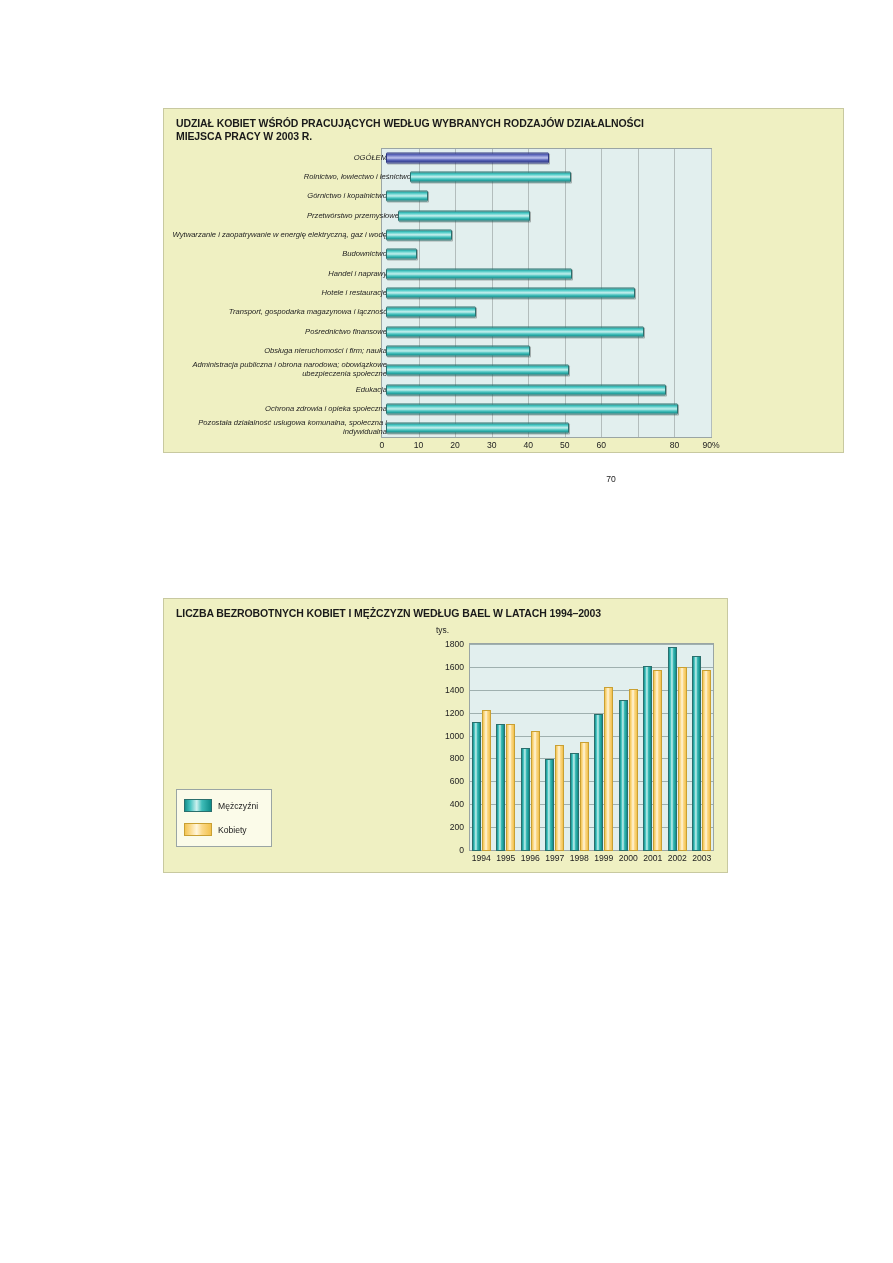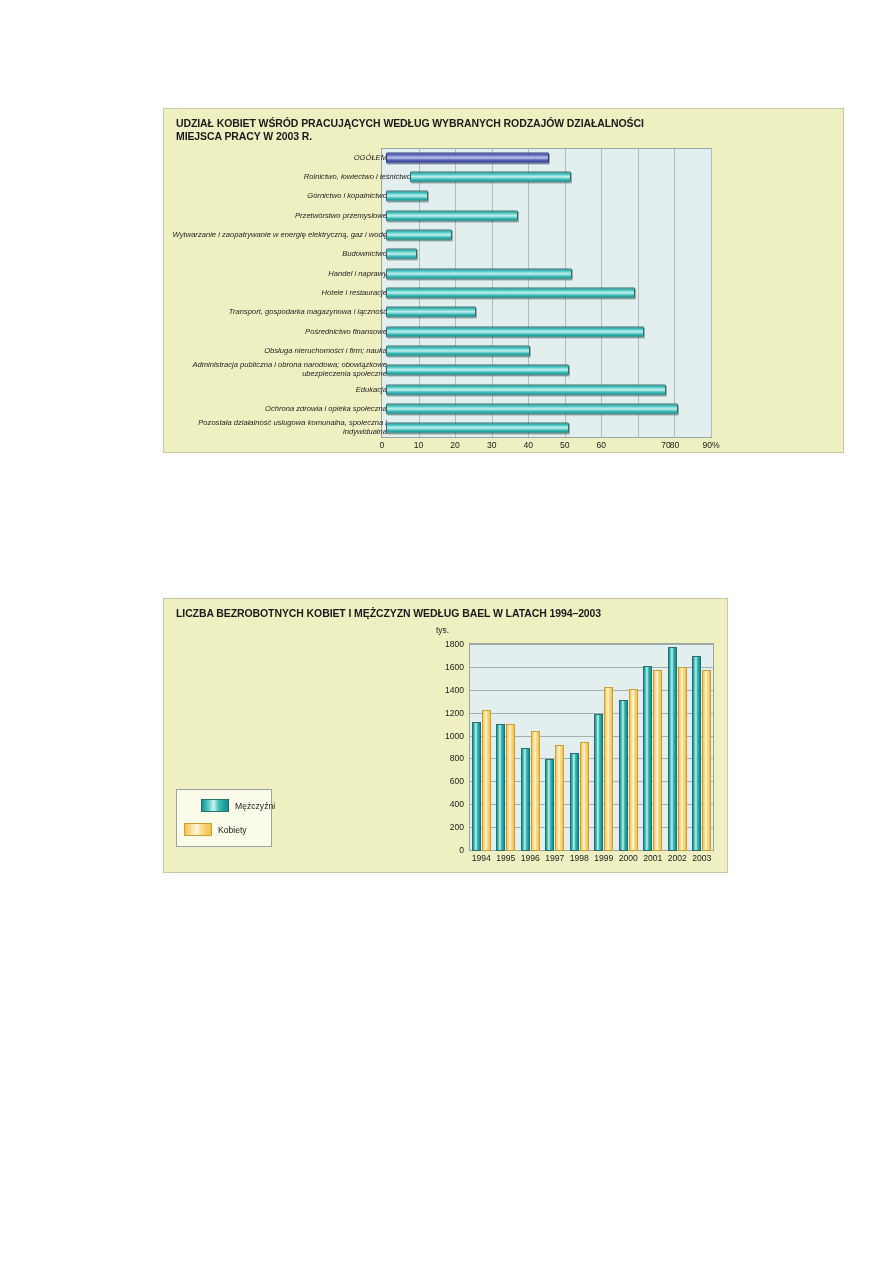--- a/index.html
+++ b/index.html
@@ -88,21 +88,21 @@
         <div class="p1-bar total" title="OGÓŁEM: 44.7%" style="width: 163.403px;"></div>
       </div>
       <div class="p1-row" style="height: 19.3333px; margin-left: 24px;">
         <div class="p1-label">Rolnictwo, łowiectwo i leśnictwo</div>
         <div class="p1-bar" title="Rolnictwo, łowiectwo i leśnictwo: 44%" style="width: 160.844px;"></div>
       </div>
       <div class="p1-row" style="height: 19.3333px;">
         <div class="p1-label">Górnictwo i kopalnictwo</div>
         <div class="p1-bar" title="Górnictwo i kopalnictwo: 11.5%" style="width: 42.0389px;"></div>
       </div>
-      <div class="p1-row" style="height: 19.3333px;">
+      <div class="p1-row" style="height: 19.3333px; margin-left: 12px;">
         <div class="p1-label">Przetwórstwo przemysłowe</div>
         <div class="p1-bar" title="Przetwórstwo przemysłowe: 36%" style="width: 131.6px;"></div>
       </div>
       <div class="p1-row" style="height: 19.3333px;">
         <div class="p1-label">Wytwarzanie i zaopatrywanie w energię elektryczną, gaz i wodę</div>
         <div class="p1-bar" title="Wytwarzanie i zaopatrywanie w energię elektryczną, gaz i wodę: 18%" style="width: 65.8px;"></div>
       </div>
       <div class="p1-row" style="height: 19.3333px;">
         <div class="p1-label">Budownictwo</div>
         <div class="p1-bar" title="Budownictwo: 8.5%" style="width: 31.0722px;"></div>
@@ -145,21 +145,21 @@
       </div>
     </div>
   <div class="p1-axis" id="p1-axis">
       <div class="p1-tick" style="left: 218px;">0</div>
       <div class="p1-tick" style="left: 254.556px;">10</div>
       <div class="p1-tick" style="left: 291.111px;">20</div>
       <div class="p1-tick" style="left: 327.667px;">30</div>
       <div class="p1-tick" style="left: 364.222px;">40</div>
       <div class="p1-tick" style="left: 400.778px;">50</div>
       <div class="p1-tick" style="left: 437.333px;">60</div>
-      <div class="p1-tick" style="left: 502px;">70</div>
+      <div class="p1-tick" style="left: 447px; margin-top: 34px;">70</div>
       <div class="p1-tick" style="left: 510.444px;">80</div>
       <div class="p1-tick" style="left: 547px;">90%</div>
     </div>
 </div>
 
 <div class="panel" id="panel2">
 
   <div class="p2-title">LICZBA BEZROBOTNYCH KOBIET I MĘŻCZYZN WEDŁUG BAEL W LATACH 1994–2003</div>
   <div class="p2-unit">tys.</div>
 
@@ -236,21 +236,21 @@
       <div class="p2-xlab">1998</div>
       <div class="p2-xlab">1999</div>
       <div class="p2-xlab">2000</div>
       <div class="p2-xlab">2001</div>
       <div class="p2-xlab">2002</div>
       <div class="p2-xlab">2003</div>
     </div>
 </div>
 
 <div class="p2-legend">
-  <div class="lg-row" style="top:9px;margin-left:17px;">
+  <div class="lg-row" style="top:9px;">
     <span class="lg-swatch m"></span>
     <span class="lg-text">Mężczyźni</span>
   </div>
   <div class="lg-row" style="top:33px;">
     <span class="lg-swatch k"></span>
     <span class="lg-text">Kobiety</span>
   </div>
 </div>
 
 </body></html>

